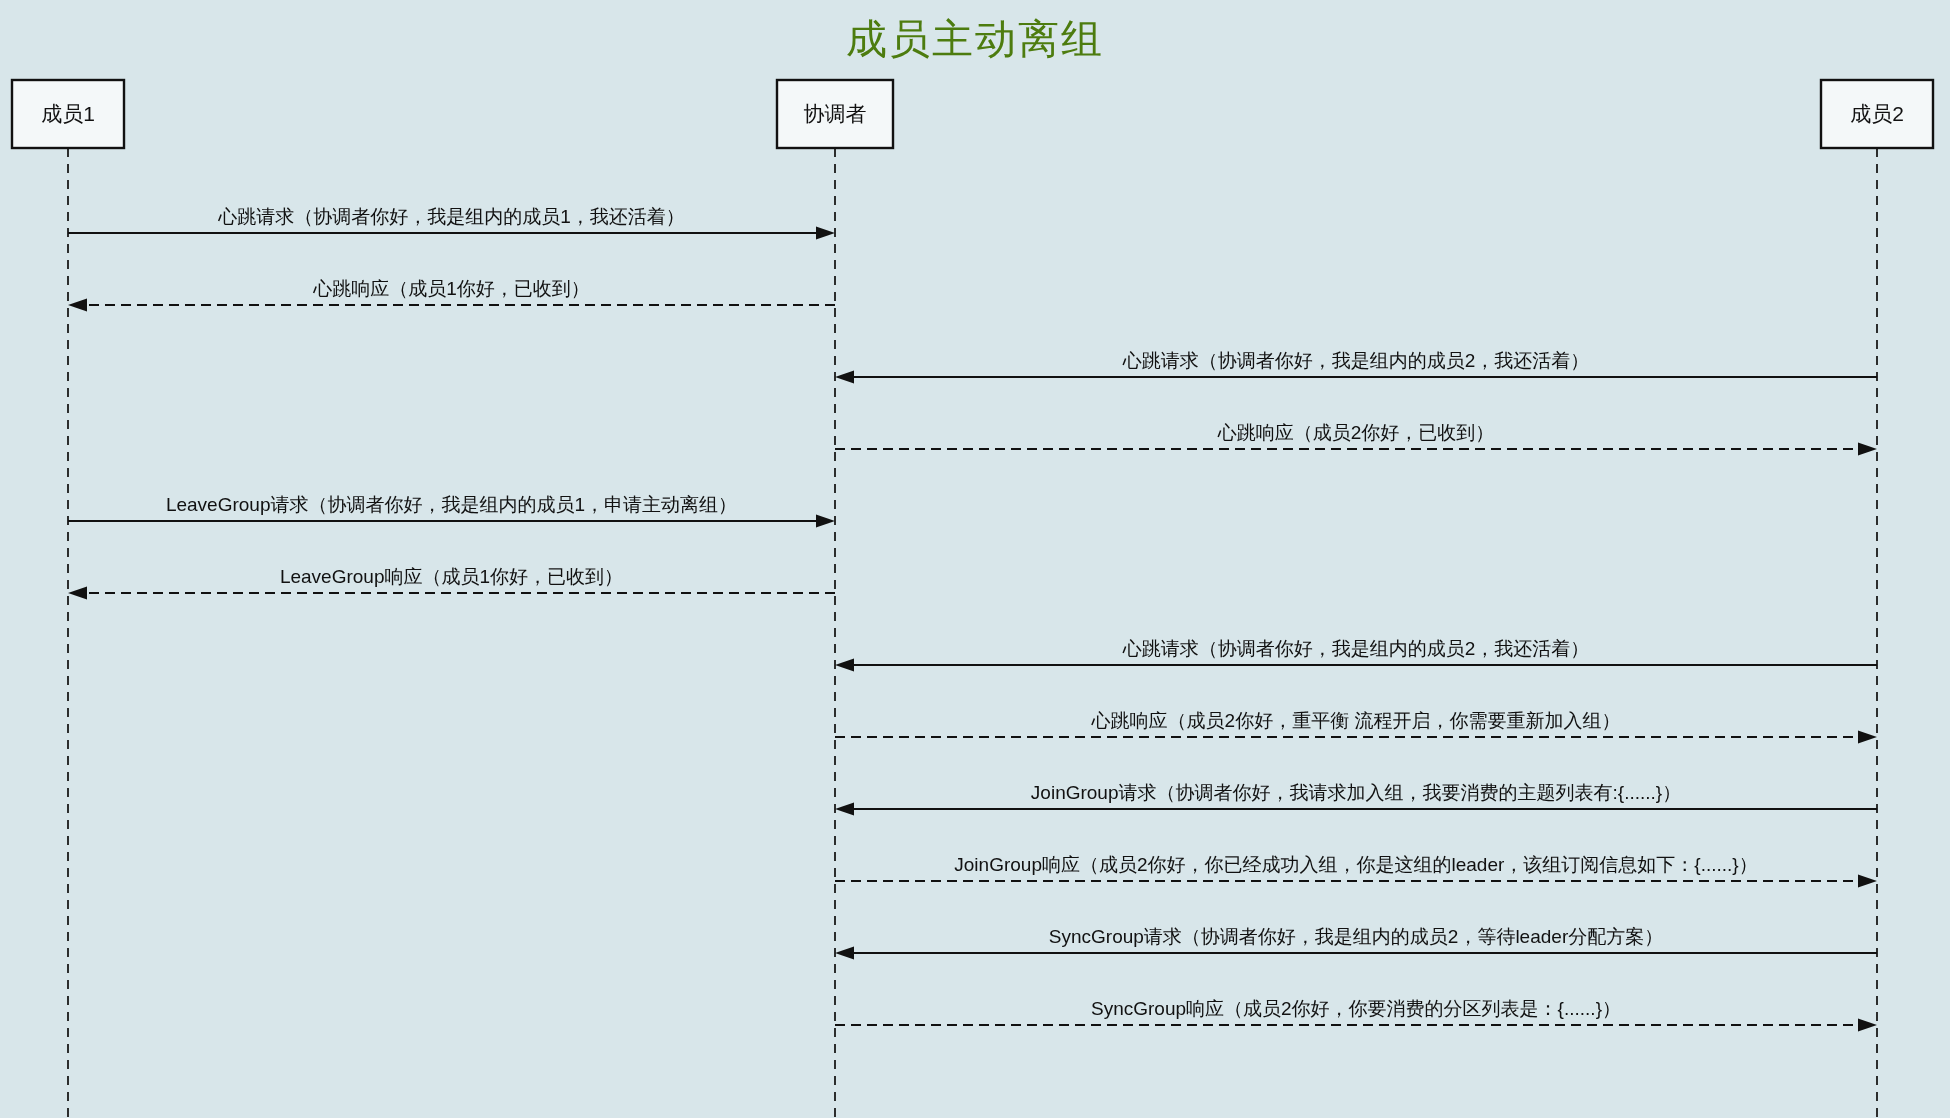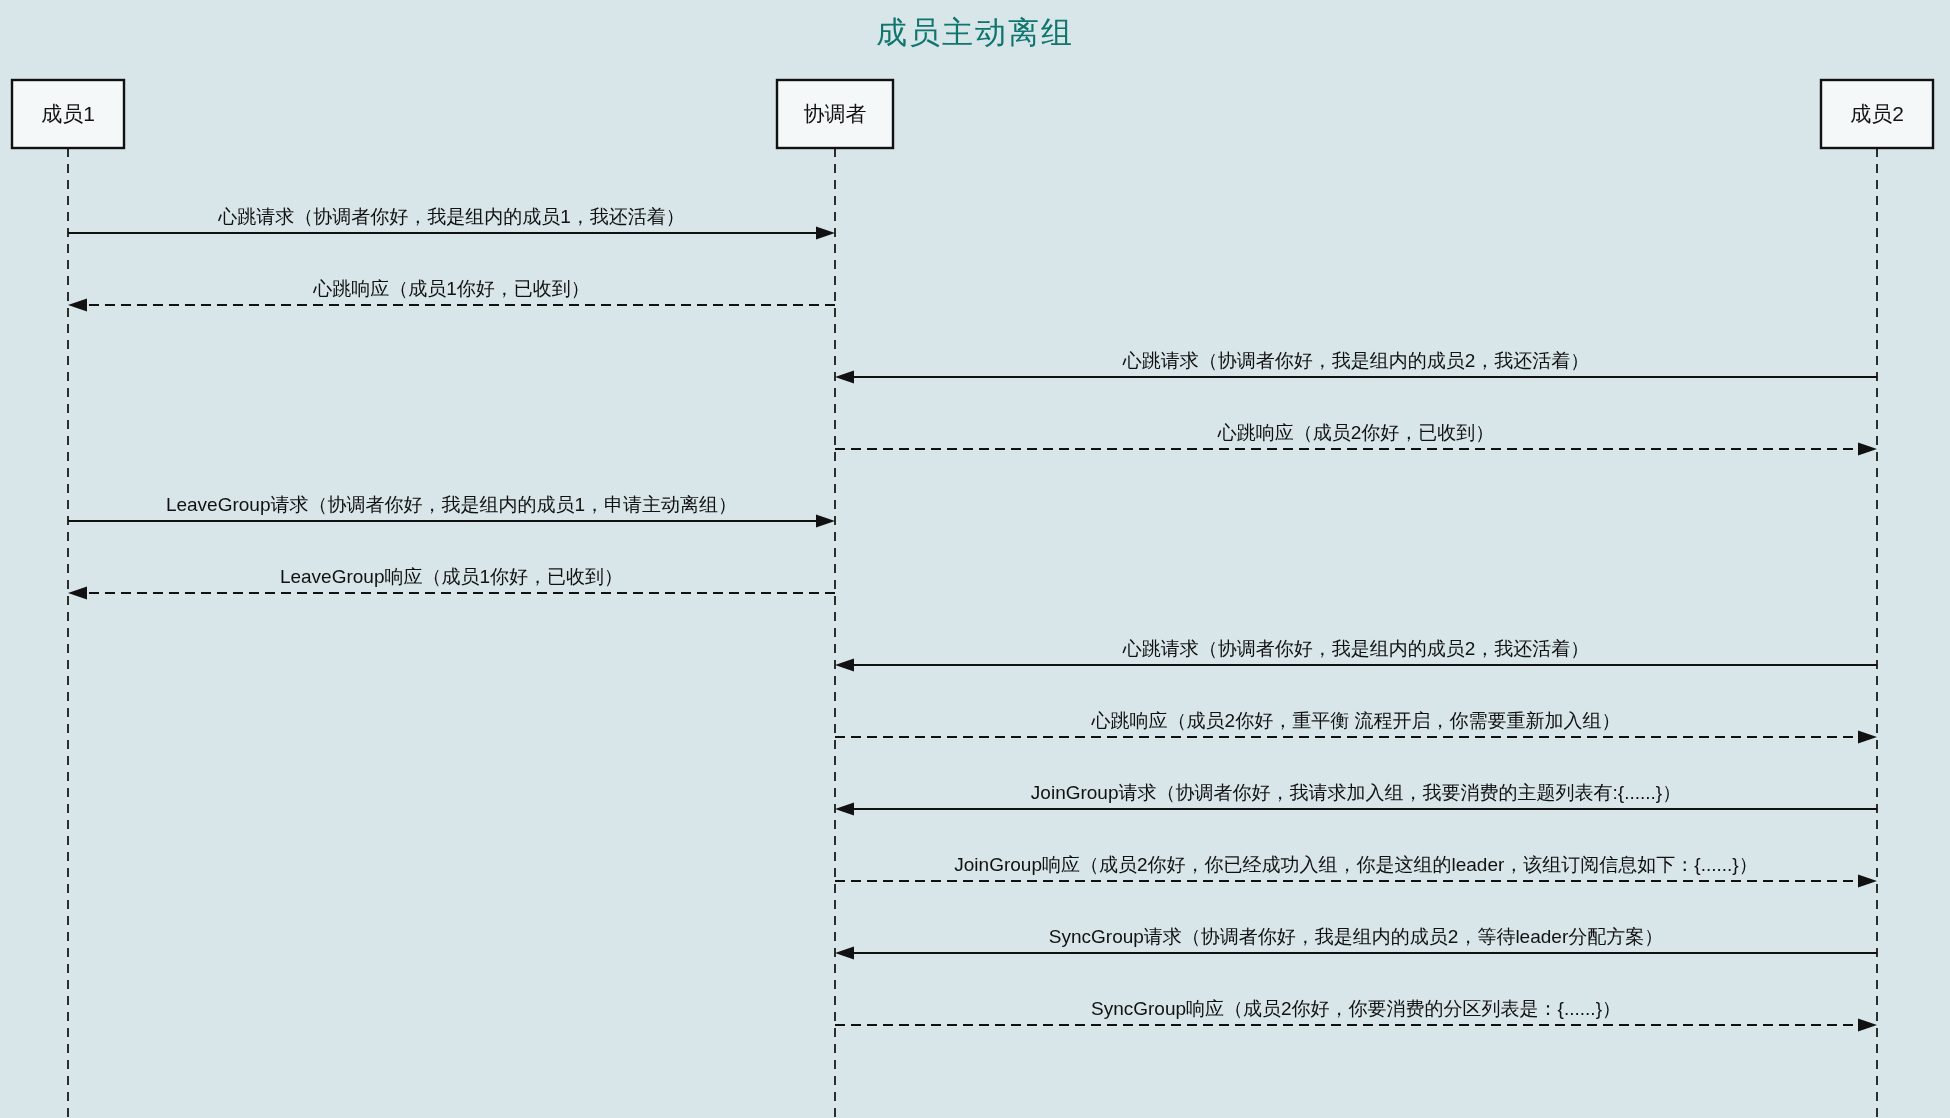--- a/index.html
+++ b/index.html
@@ -18,23 +18,23 @@
     top: 0; left: 0;
     width: 1950px;
     height: 1118px;
   }
   .diagram-title {
     position: absolute;
     top: 12px;
     left: 0;
     width: 100%;
     text-align: center;
-    font-size: 31px;
+    font-size: 41px;
     letter-spacing: 2px;
-    color: #0f766e;
+    color: #4d7c0f;
     z-index: 2;
   }
   svg.diagram {
     position: absolute;
     top: 0; left: 0;
     z-index: 1;
   }
   .lifeline {
     stroke: #1a1a1a;
     stroke-width: 1.8;

